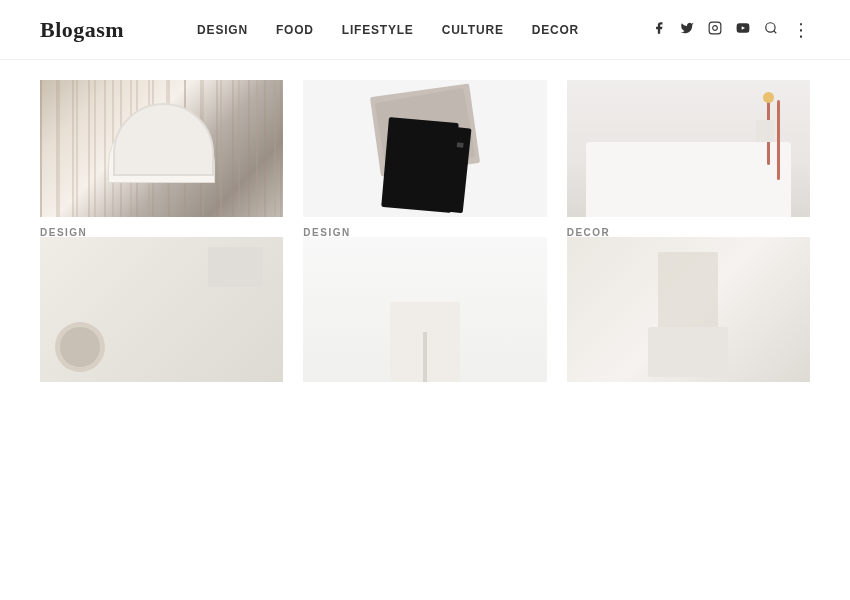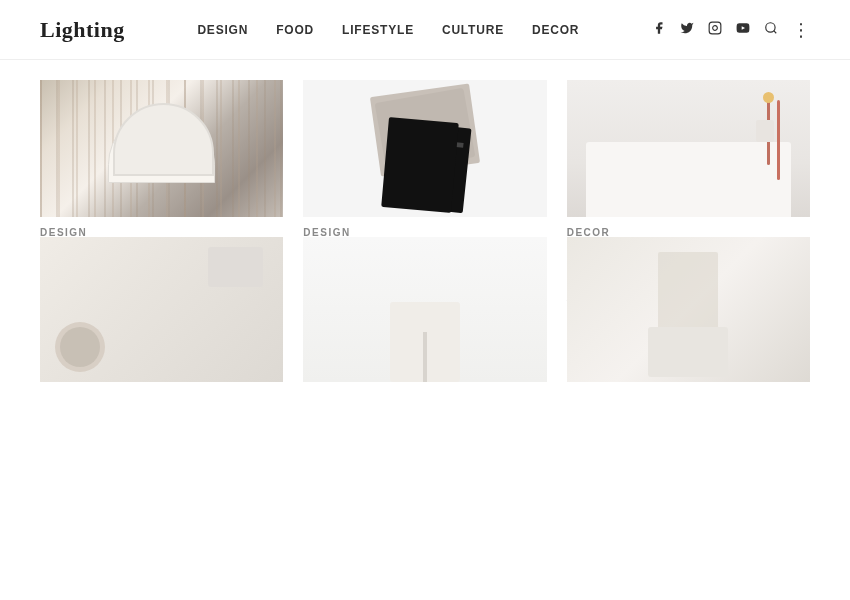--- a/index.html
+++ b/index.html
@@ -173,21 +173,21 @@
     .bottom-card {
       height: 145px;
       overflow: hidden;
       background: #ddd;
     }
   </style>
 </head>
 <body>
 
 <header>
-  <div class="logo">Lighting</div>
+  <div class="logo">Blogasm</div>
   <nav>
     <a href="#">DESIGN</a>
     <a href="#">FOOD</a>
     <a href="#">LIFESTYLE</a>
     <a href="#">CULTURE</a>
     <a href="#">DECOR</a>
   </nav>
   <div class="header-icons">
     <span>
       <svg width="14" height="14" viewBox="0 0 24 24" fill="#333">

